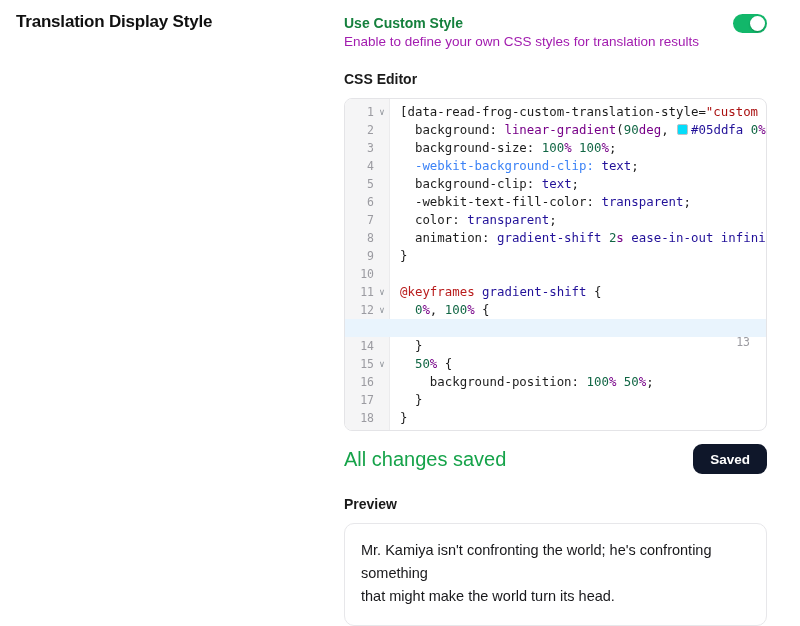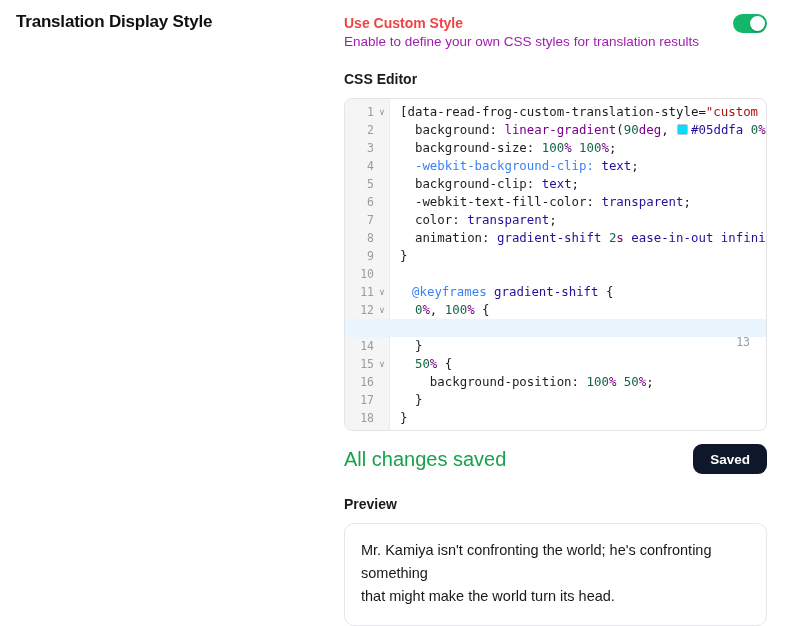--- a/index.html
+++ b/index.html
@@ -8,21 +8,21 @@
   .page { display:grid; grid-template-columns:328px 423px; padding:12px 0 0 16px; }
 
   
   .left-col { padding-right:20px; }
   .section-title { font-size:17px; font-weight:700; color:#101010; letter-spacing:-0.2px; }
   .section-desc { margin-top:10px; font-size:13.5px; line-height:22px; color:#a6a6ab; }
 
   
   .right-col { width:423px; }
   .toggle-row { display:flex; align-items:center; justify-content:space-between; height:22px; }
-  .toggle-label { font-size:14px; font-weight:600; color:#ef4444; }
+  .toggle-label { font-size:14px; font-weight:600; color:#15803d; }
   .switch { position:relative; width:34px; height:19px; border-radius:10px; cursor:pointer; }
   .switch .knob { position:absolute; top:2px; right:2px; width:15px; height:15px;
                   background:#fff; border-radius:50%; box-shadow:0 1px 2px rgba(0,0,0,.25); }
   .toggle-desc { margin-top:0; font-size:13.5px; color:#a21caf; }
 
   .field-label { margin-top:22px; font-size:14px; font-weight:600; color:#1a1a1a; }
 
   
   .editor { position:relative; margin-top:11px; height:333px; border:1px solid #e4e4e7;
             border-radius:8px; background:#fff; overflow:hidden; }
@@ -143,21 +143,21 @@
               <span class="num">10</span>
               <span class="fold"></span>
             </div>
             <div class="code-cell"></div>
           </div>
           <div class="cm-row">
             <div class="gutter-cell">
               <span class="num">11</span>
               <span class="fold">∨</span>
             </div>
-            <div class="code-cell"><span style="color: #3b82f6; margin-left: 12px;">@keyframes</span><span style="color: rgb(28, 28, 28);"> </span><span style="color: rgb(34, 17, 153);">gradient-shift</span><span style="color: rgb(28, 28, 28);"> {</span></div>
+            <div class="code-cell"><span style="color: #b91c1c;">@keyframes</span><span style="color: rgb(28, 28, 28);"> </span><span style="color: rgb(34, 17, 153);">gradient-shift</span><span style="color: rgb(28, 28, 28);"> {</span></div>
           </div>
           <div class="cm-row">
             <div class="gutter-cell">
               <span class="num">12</span>
               <span class="fold">∨</span>
             </div>
             <div class="code-cell"><span style="color: rgb(28, 28, 28);">  </span><span style="color: rgb(17, 102, 68);">0</span><span style="color: rgb(119, 0, 136);">%</span><span style="color: rgb(28, 28, 28);">, </span><span style="color: rgb(17, 102, 68);">100</span><span style="color: rgb(119, 0, 136);">%</span><span style="color: rgb(28, 28, 28);"> {</span></div>
           </div>
           <div class="cm-row active">
             <div class="gutter-cell">

